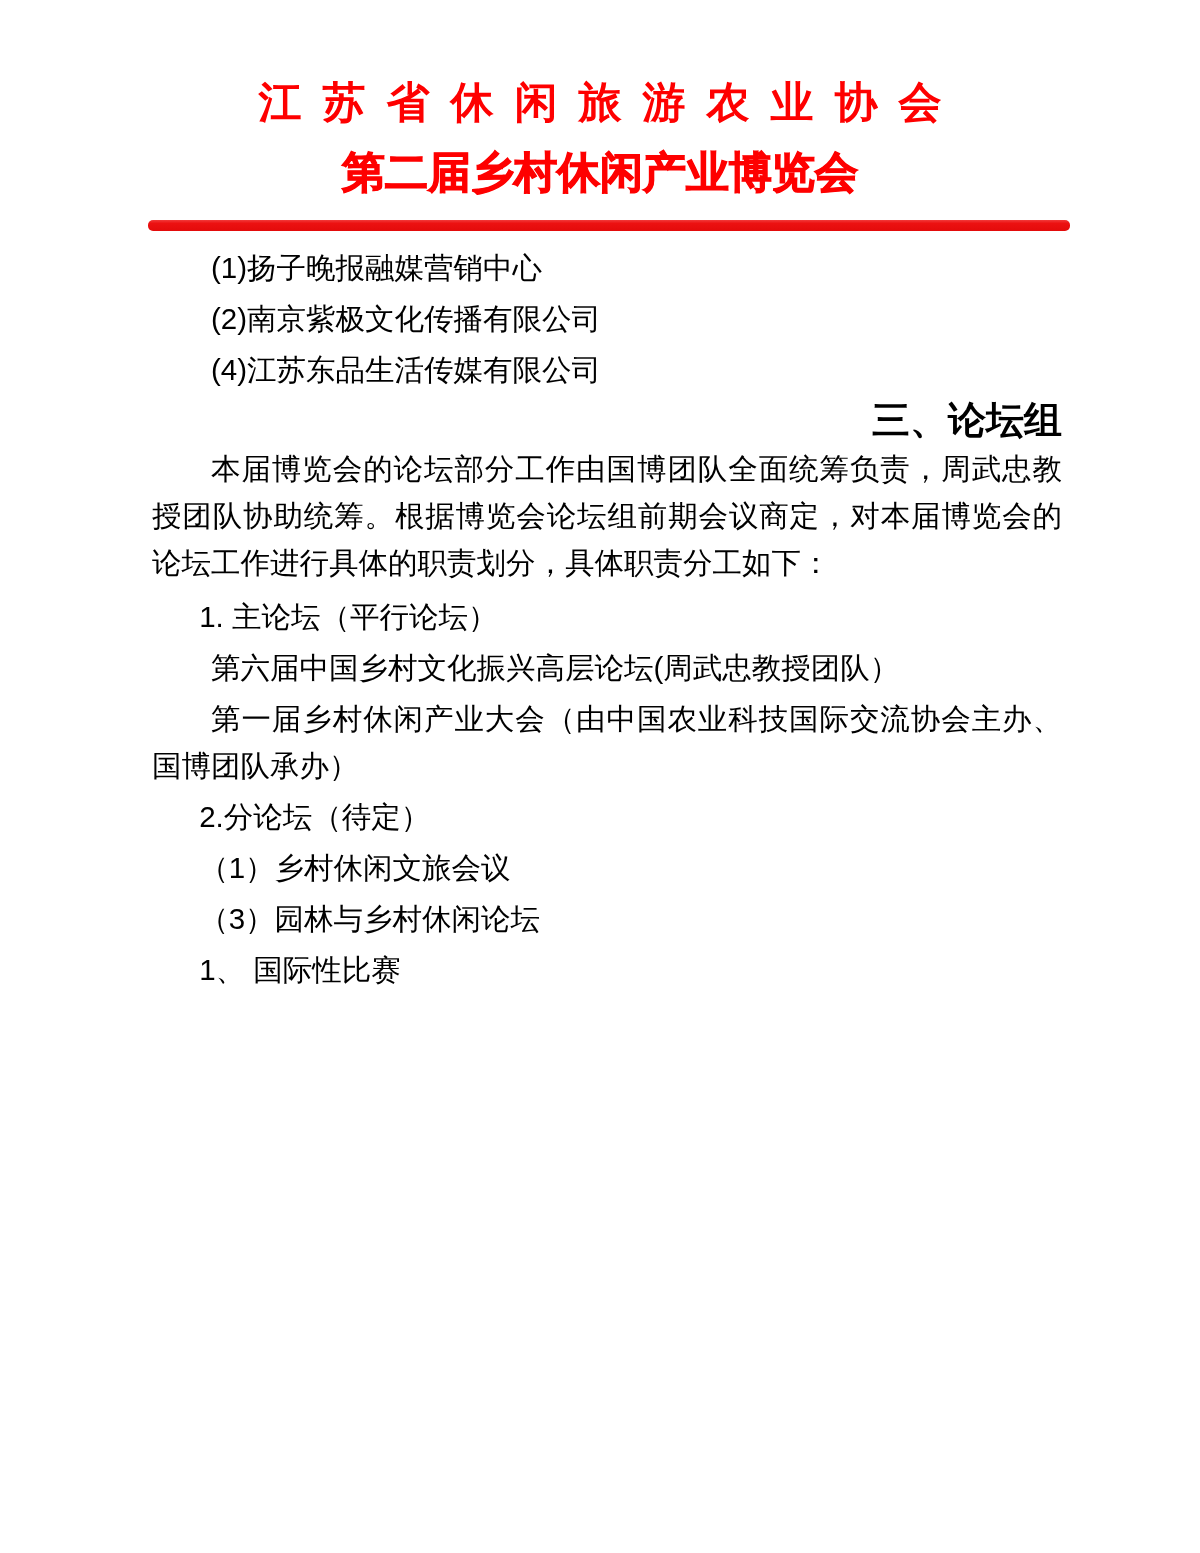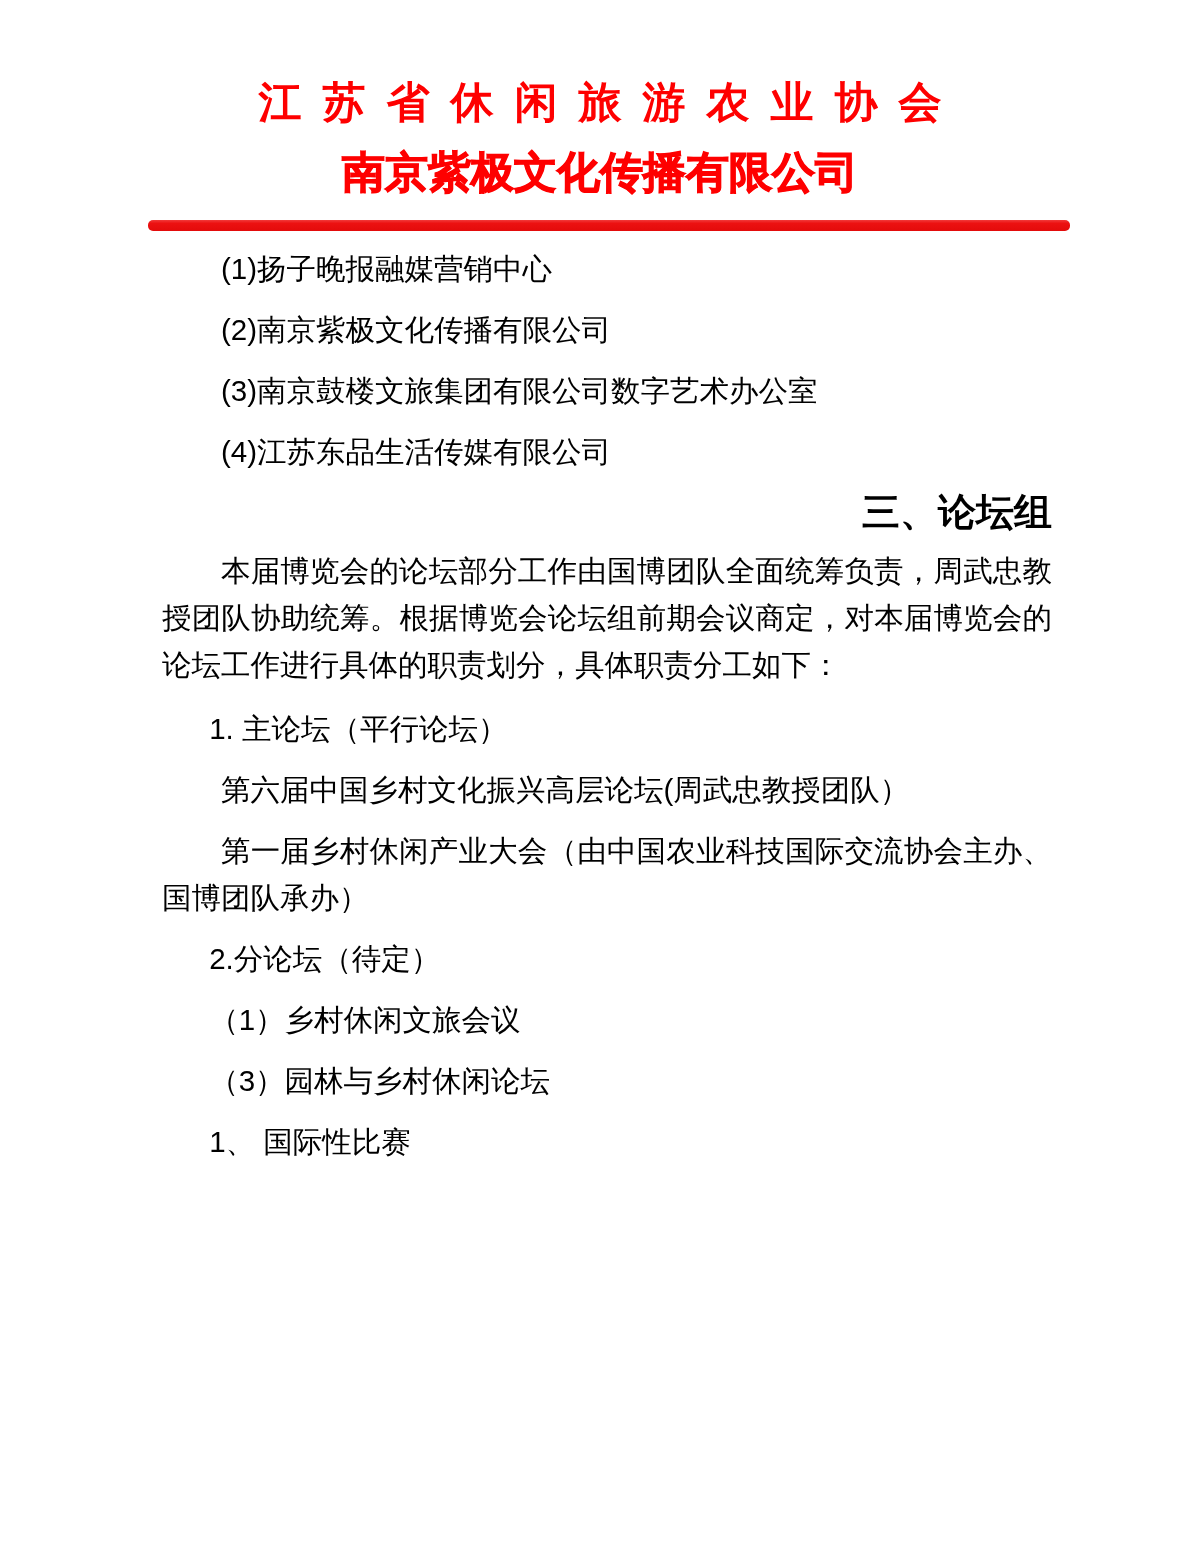--- a/index.html
+++ b/index.html
@@ -48,21 +48,21 @@
 
   
   .doc-body {
     width: 918px;
     margin: 13px 0 0 148px;
     font-size: 29.5px;
     line-height: 47px;
     text-align: justify;
     text-justify: inter-ideograph;
   }
-  .doc-body p { margin: 14px; }
+  .doc-body p { margin: 4px; }
 
   .ind   { text-indent: 2em; }
   .ind-n { text-indent: 1.6em; }
 
   .hd {
     font-weight: bold;
     font-size: 38px;
     text-align: right;
   }
 
@@ -83,28 +83,27 @@
     color: #000000;
   }
 </style>
 </head>
 <body>
 
 <div class="page">
 
   <header class="doc-header">
     <div class="title-line1">江苏省休闲旅游农业协会</div>
-    <div class="title-line2">南京紫极文化传播有限公司</div>
+    <div class="title-line2">第二届乡村休闲产业博览会</div>
     <div class="header-rule"></div>
   </header>
 
   <main class="doc-body">
     <p class="ind">(1)扬子晚报融媒营销中心</p>
     <p class="ind">(2)南京紫极文化传播有限公司</p>
-    <p class="ind">(3)南京鼓楼文旅集团有限公司数字艺术办公室</p>
     <p class="ind">(4)江苏东品生活传媒有限公司</p>
     <p class="hd ind-n mt-xl">三、论坛组</p>
     <p class="ind mt-md">本届博览会的论坛部分工作由国博团队全面统筹负责，周武忠教授团队协助统筹。根据博览会论坛组前期会议商定，对本届博览会的论坛工作进行具体的职责划分，具体职责分工如下：</p>
     <p class="ind-n">1. 主论坛（平行论坛）</p>
     <p class="ind">第六届中国乡村文化振兴高层论坛(周武忠教授团队）</p>
     <p class="ind">第一届乡村休闲产业大会（由中国农业科技国际交流协会主办、国博团队承办）</p>
     <p class="ind-n">2.分论坛（待定）</p>
     <p class="ind-n">（1）乡村休闲文旅会议</p>
     <p class="ind-n">（3）园林与乡村休闲论坛</p>
     <p class="ind-n">1、 国际性比赛</p>

